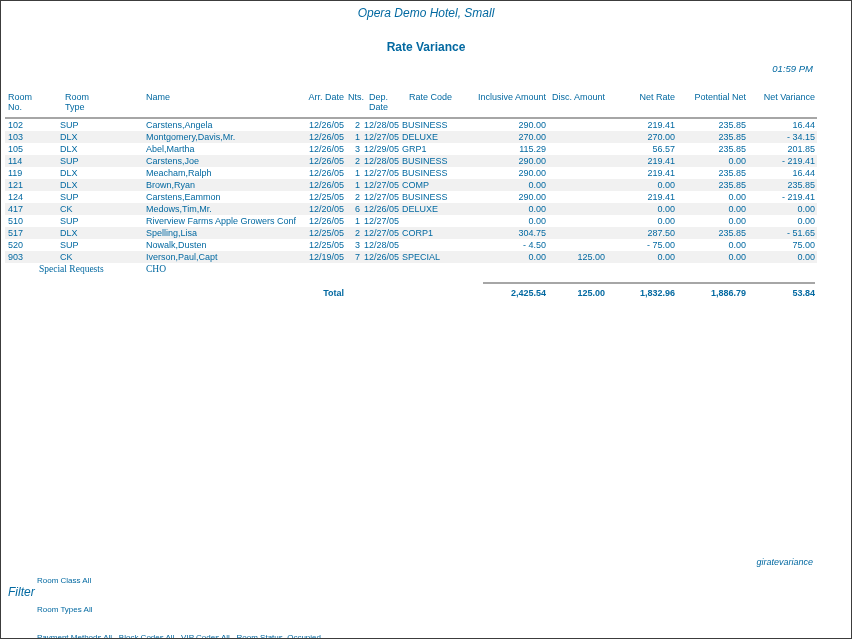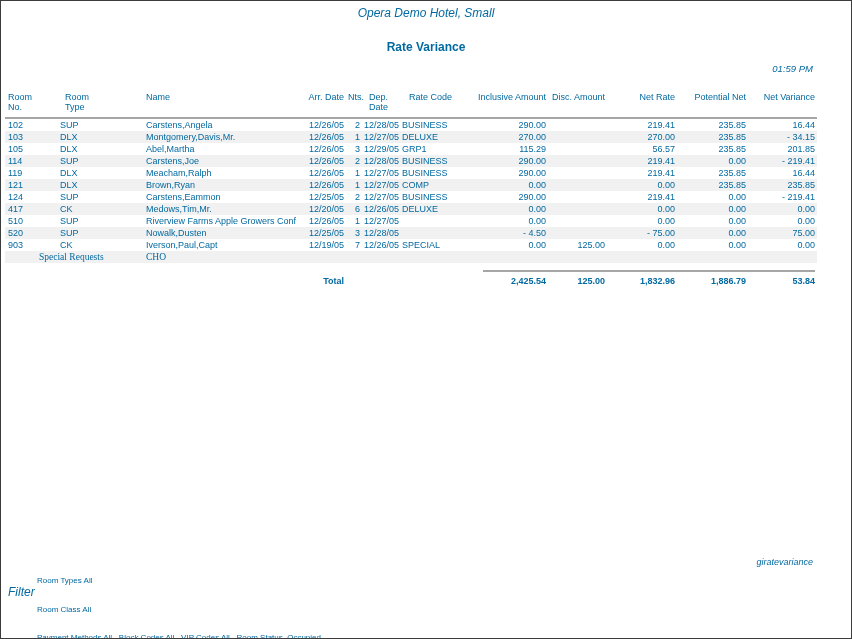--- a/index.html
+++ b/index.html
@@ -240,20 +240,34 @@
             <td class="k-nts">1</td>
             <td class="k-dep_date">12/27/05</td>
             <td class="k-rate_code"></td>
             <td class="k-inclusive_amount">0.00</td>
             <td class="k-disc_amount"></td>
             <td class="k-net_rate">0.00</td>
             <td class="k-potential_net">0.00</td>
             <td class="k-net_variance">0.00</td>
           </tr>
           <tr>
+            <td class="k-room_no">517</td>
+            <td class="k-room_type">DLX</td>
+            <td class="k-name">Spelling,Lisa</td>
+            <td class="k-arr_date">12/25/05</td>
+            <td class="k-nts">2</td>
+            <td class="k-dep_date">12/27/05</td>
+            <td class="k-rate_code">CORP1</td>
+            <td class="k-inclusive_amount">304.75</td>
+            <td class="k-disc_amount"></td>
+            <td class="k-net_rate">287.50</td>
+            <td class="k-potential_net">235.85</td>
+            <td class="k-net_variance">- 51.65</td>
+          </tr>
+          <tr>
             <td class="k-room_no">520</td>
             <td class="k-room_type">SUP</td>
             <td class="k-name">Nowalk,Dusten</td>
             <td class="k-arr_date">12/25/05</td>
             <td class="k-nts">3</td>
             <td class="k-dep_date">12/28/05</td>
             <td class="k-rate_code"></td>
             <td class="k-inclusive_amount">- 4.50</td>
             <td class="k-disc_amount"></td>
             <td class="k-net_rate">- 75.00</td>
@@ -295,20 +309,20 @@
           <td class="num">1,832.96</td>
           <td class="num">1,886.79</td>
           <td class="num">53.84</td>
         </tr>
       </tbody>
     </table>
   </div>
 
   <div class="footer-filter">Filter</div>
   <div class="footer-lines">
+    <div>Room Class All</div>
     <div>Room Types All</div>
-    <div>Room Class All</div>
     <div>Payment Methods All   Block Codes All   VIP Codes All   Room Status  Occupied</div>
     
   </div>
   <div class="footer-report">giratevariance</div>
 
 </div>
 
 </body></html>

